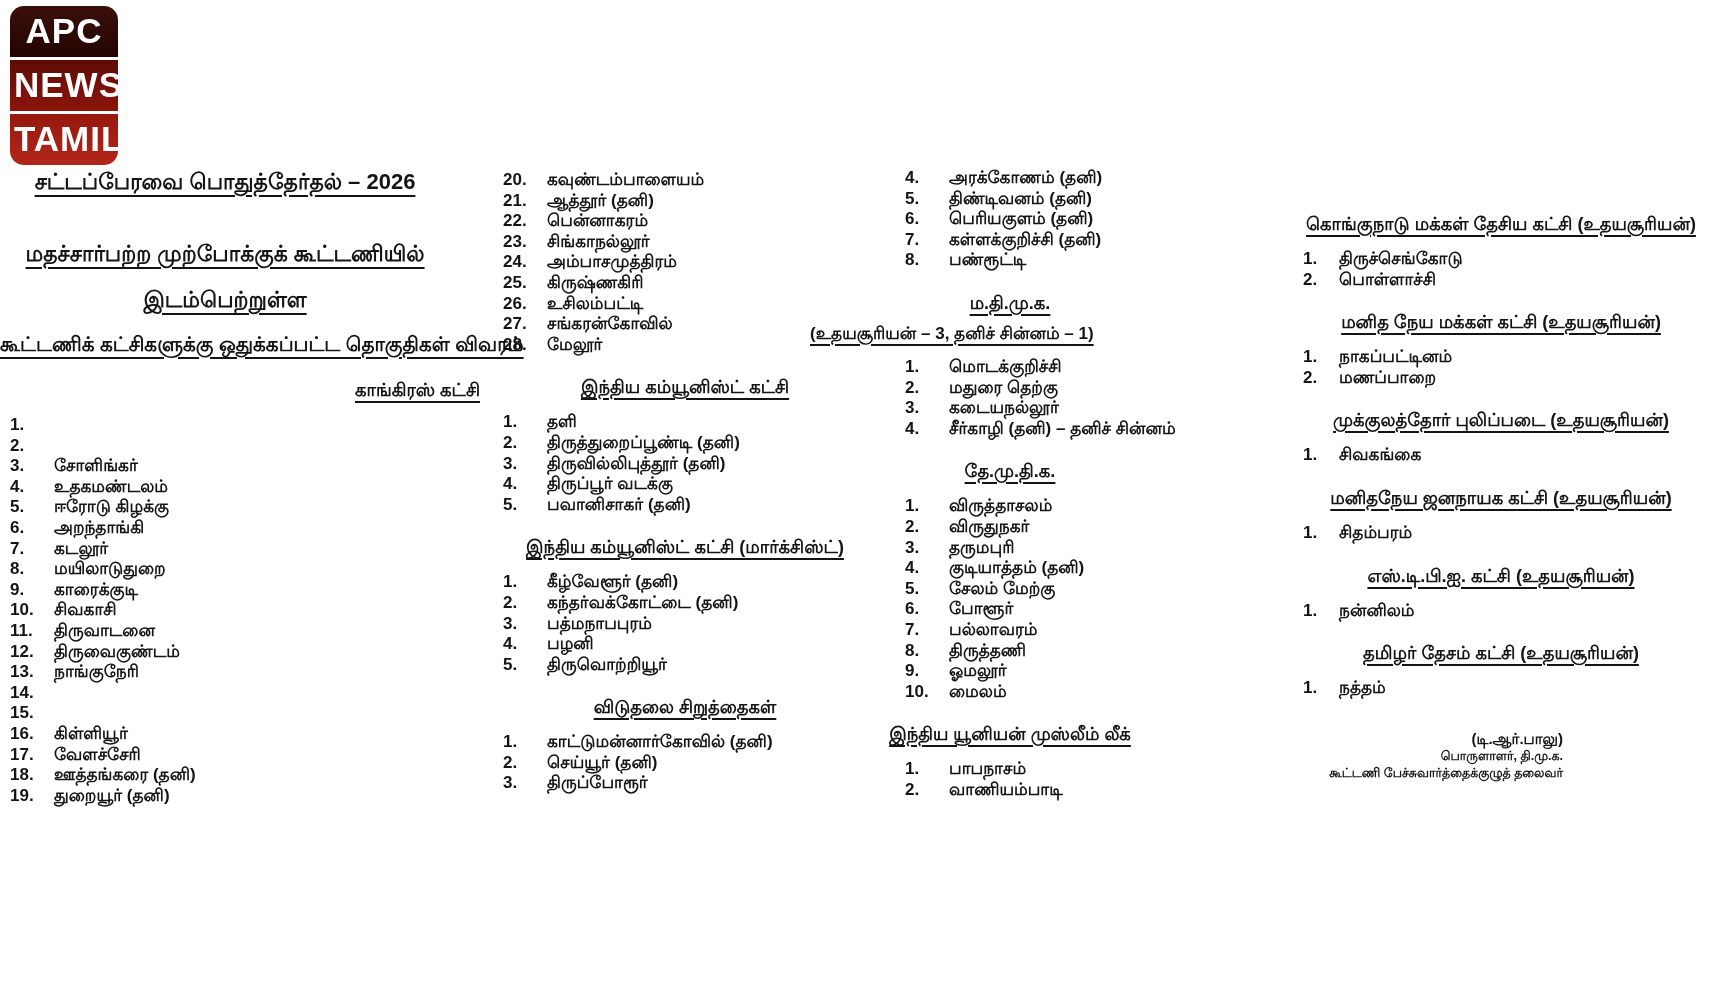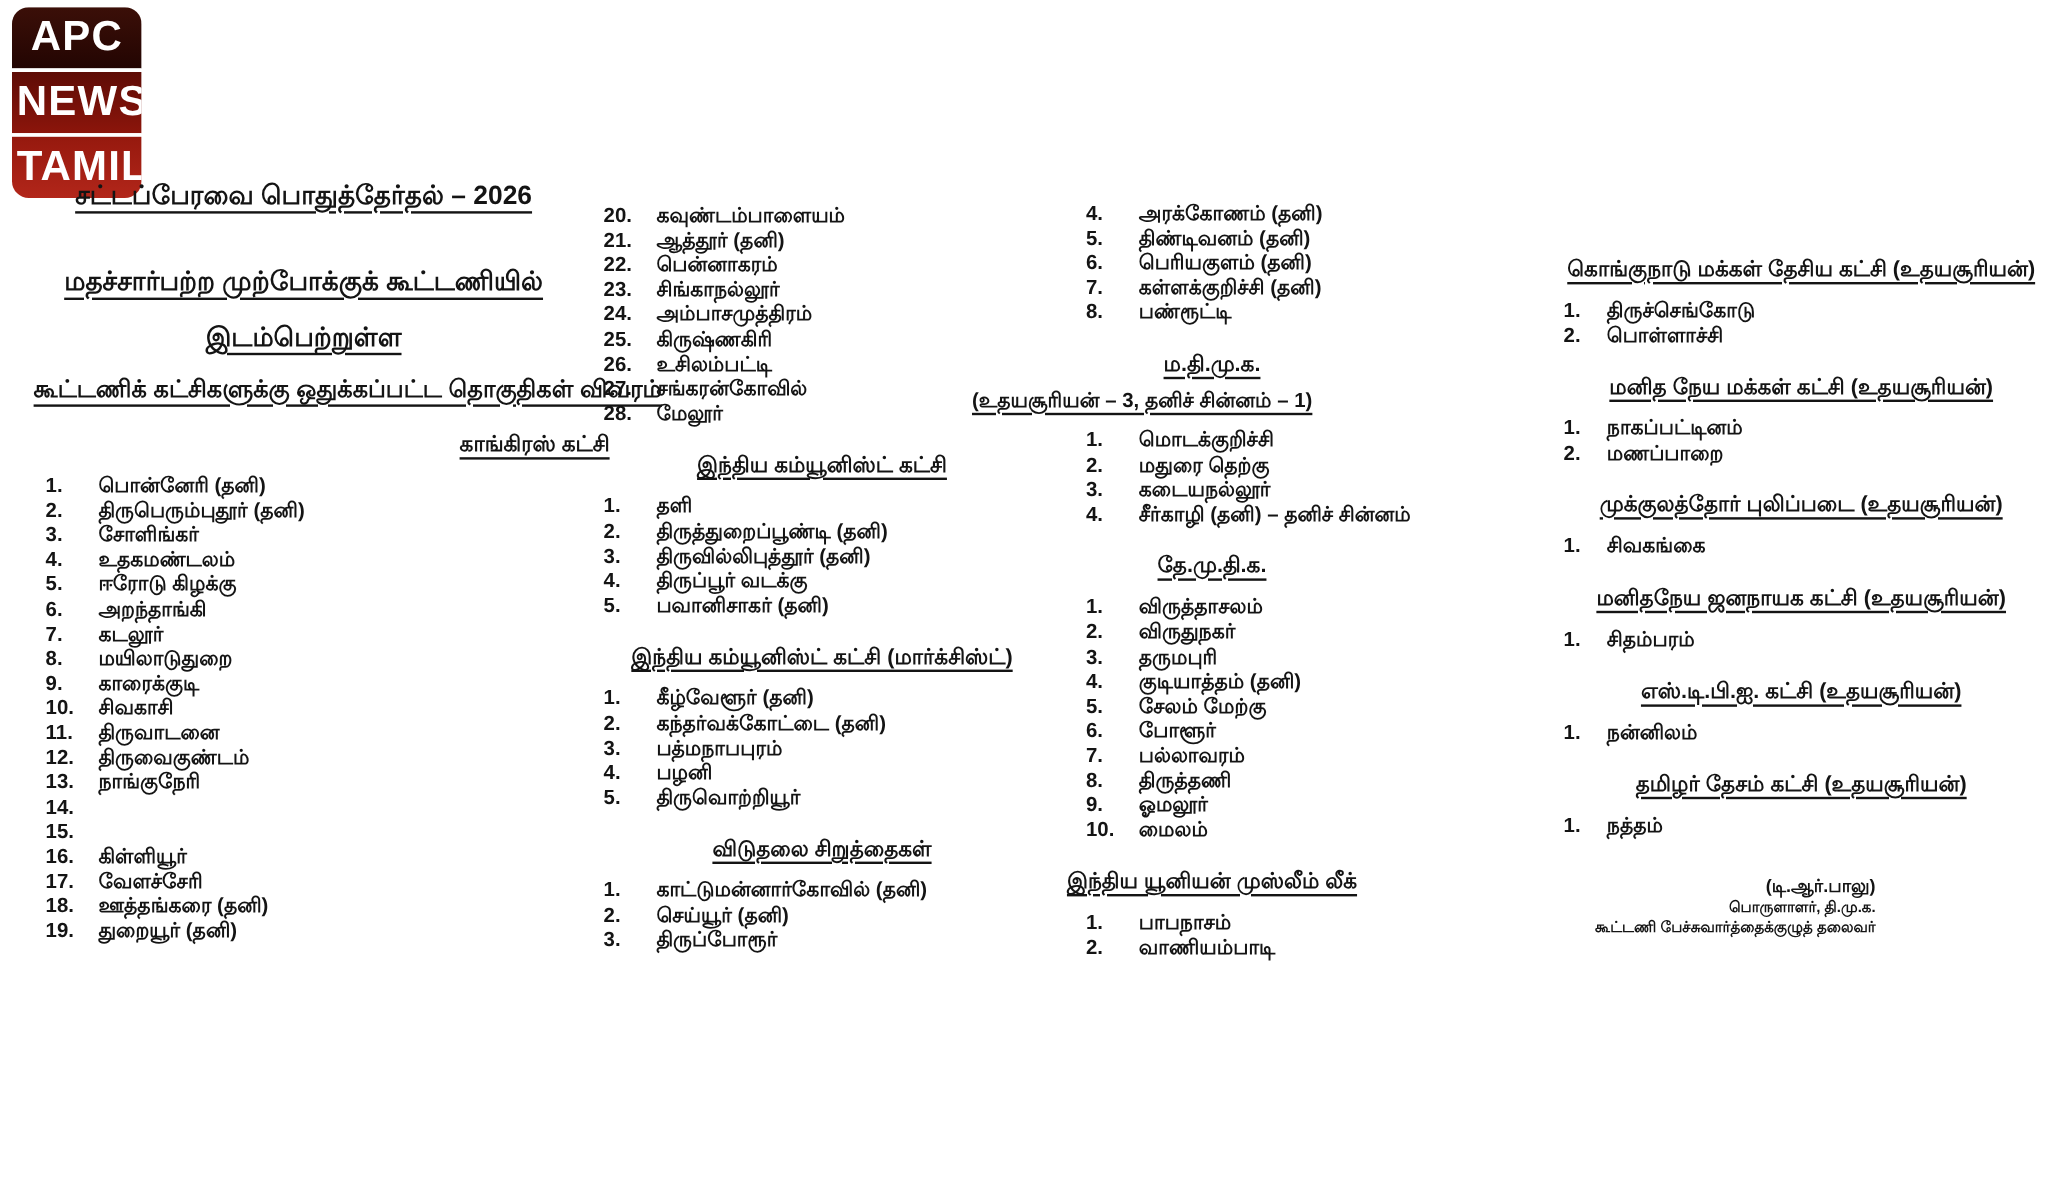--- a/index.html
+++ b/index.html
@@ -13,21 +13,21 @@
   .logo-row{
     color:#fff;text-align:center;font-weight:700;font-size:35px;letter-spacing:1px;
     padding:5px 4px 6px;border-bottom:3px solid #fff;
     font-family:"Liberation Sans", sans-serif;
   }
   .logo-apc{background:linear-gradient(#3b0f08,#230502);}
   .logo-news{background:linear-gradient(#5e0c06,#8c150b);}
   .logo-tamil{background:linear-gradient(#96190e,#b2261a);border-bottom:none;}
   
   .col{position:absolute;}
-  .col-0{left:0;  top:150px;width:450px;padding-left:28px;}
+  .col-0{left:0;  top:169px;width:450px;}
   .col-1{left:455px;top:170px;width:390px;}
   .col-2{left:820px;top:168px;width:400px;}
   .col-3{left:1185px;top:192px;width:532px;}
   
   .b-title{text-align:center;font-size:22px;}
   .title-line{
     margin-bottom:18px;text-decoration:underline;
     text-underline-offset:6px;text-decoration-thickness:2px;
   }
   .title-line:first-child{margin-bottom:44px;}
@@ -75,25 +75,23 @@
       <div class="b-title">
         <div class="title-line">சட்டப்பேரவை பொதுத்தேர்தல் – 2026</div>
         <div class="title-line">மதச்சார்பற்ற முற்போக்குக் கூட்டணியில்</div>
         <div class="title-line">இடம்பெற்றுள்ள</div>
         <div class="title-line">கூட்டணிக் கட்சிகளுக்கு ஒதுக்கப்பட்ட தொகுதிகள் விவரம்</div>
       </div>
       <div class="b-header">காங்கிரஸ் கட்சி</div>
       <div class="b-list">
         <div class="row">
           <div class="num">1.</div>
-          <div class="name">பொன்னேரி (தனி)</div>
-        </div>
-        <div class="row">
-          <div class="num">2.</div>
-          <div class="name">திருபெரும்புதூர் (தனி)</div>
+        </div>
+        <div class="row">
+          <div class="num">2.</div>
         </div>
         <div class="row">
           <div class="num">3.</div>
           <div class="name">சோளிங்கர்</div>
         </div>
         <div class="row">
           <div class="num">4.</div>
           <div class="name">உதகமண்டலம்</div>
         </div>
         <div class="row">

